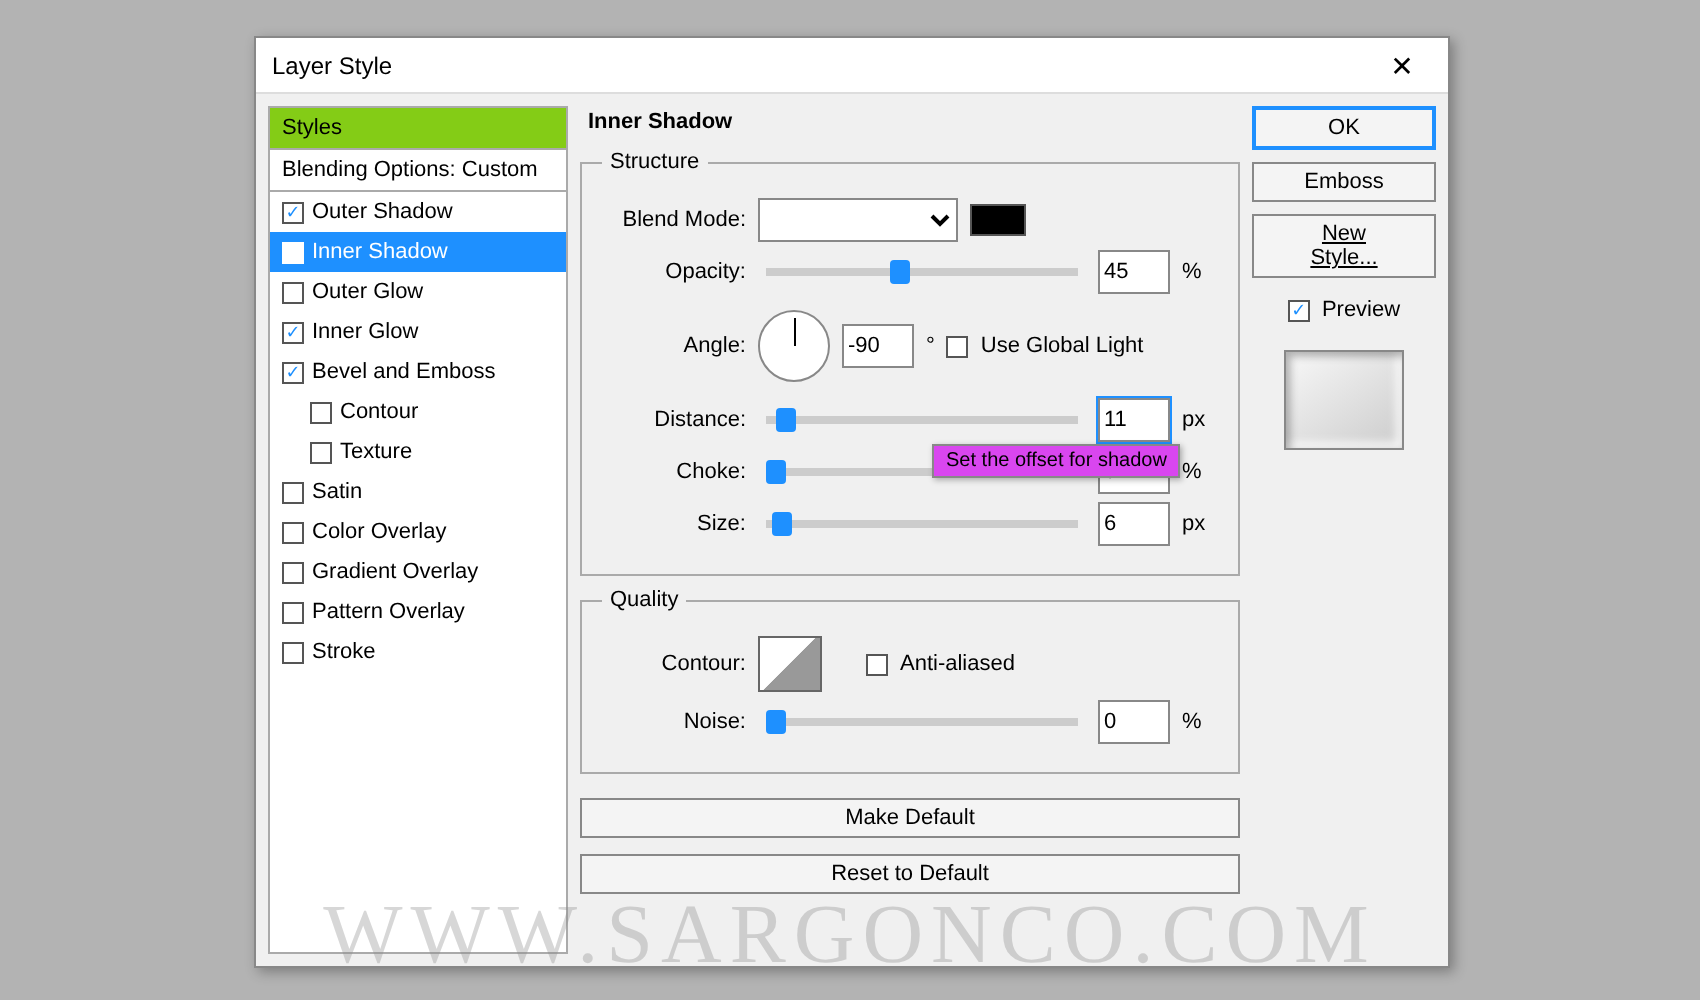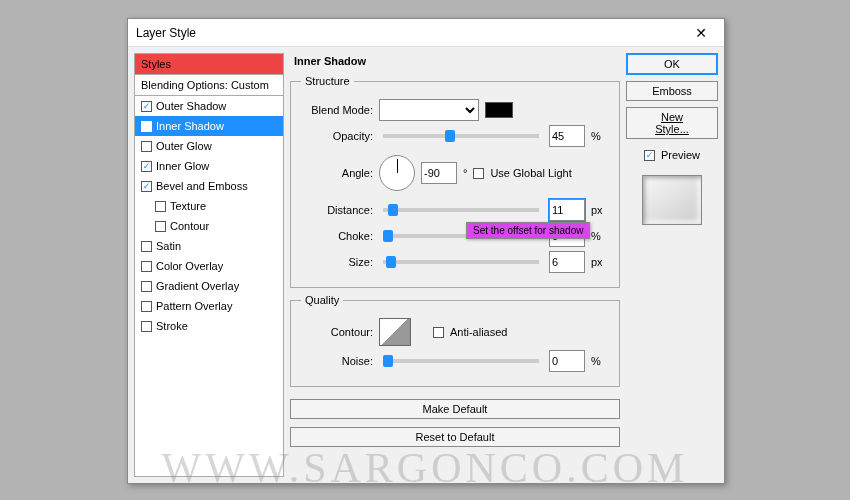--- a/index.html
+++ b/index.html
@@ -47,21 +47,21 @@
 .styles-panel {
   width: 150px;
   border: 1px solid #aaa;
   background: #fff;
   display: flex;
   flex-direction: column;
 }
 .styles-header {
   padding: 4px 6px;
   border-bottom: 1px solid #aaa;
-  background: #ef4444;
+  background: #84cc16;
 }
 .styles-sub {
   padding: 4px 6px;
   border-bottom: 1px solid #aaa;
   background: #fff;
 }
 .style-item {
   padding: 4px 6px;
   display: flex;
   align-items: center;
@@ -224,25 +224,25 @@
           <div class="style-item">
             <span class="cb">✓</span>
             <span>Inner Glow</span>
           </div>
           <div class="style-item">
             <span class="cb">✓</span>
             <span>Bevel and Emboss</span>
           </div>
           <div class="style-item indent">
             <span class="cb"></span>
+            <span>Contour</span>
+          </div>
+          <div class="style-item indent">
+            <span class="cb"></span>
             <span>Texture</span>
-          </div>
-          <div class="style-item indent">
-            <span class="cb"></span>
-            <span>Contour</span>
           </div>
           <div class="style-item">
             <span class="cb"></span>
             <span>Satin</span>
           </div>
           <div class="style-item">
             <span class="cb"></span>
             <span>Color Overlay</span>
           </div>
           <div class="style-item">

